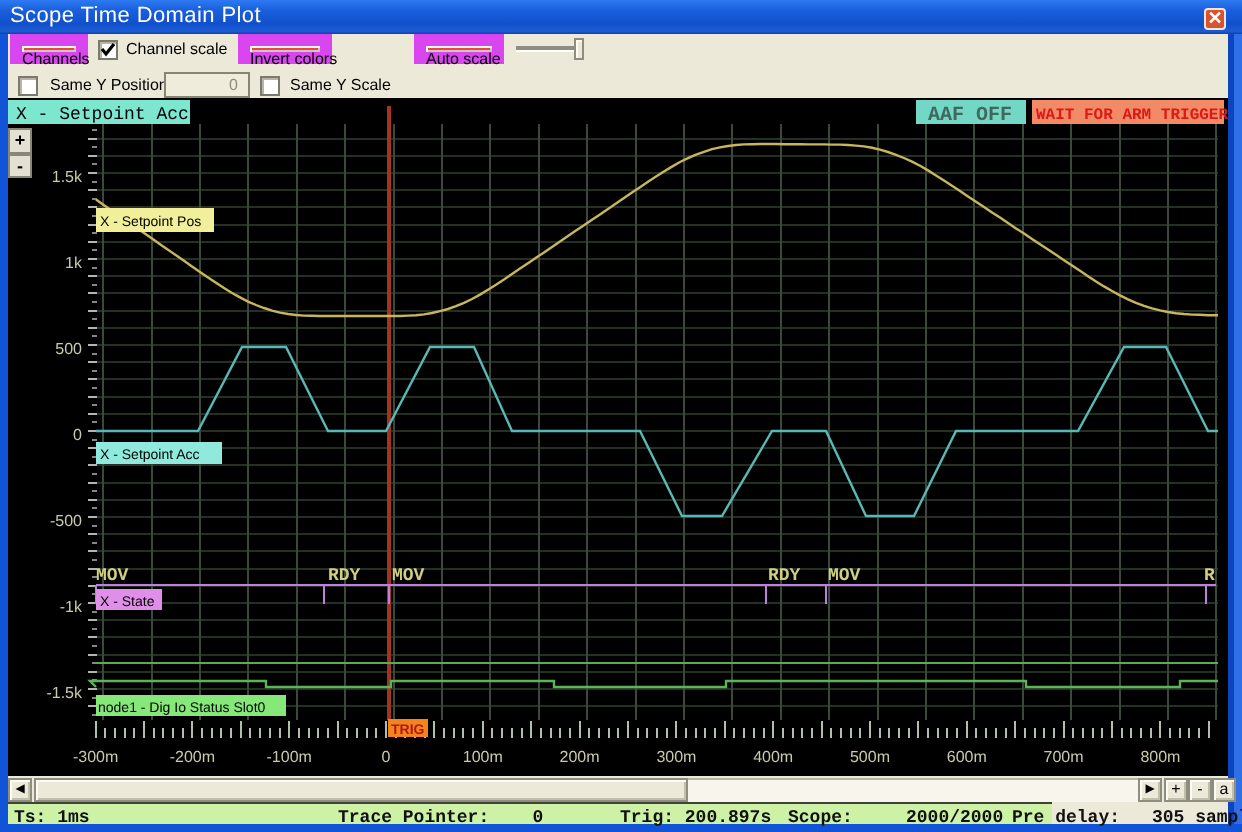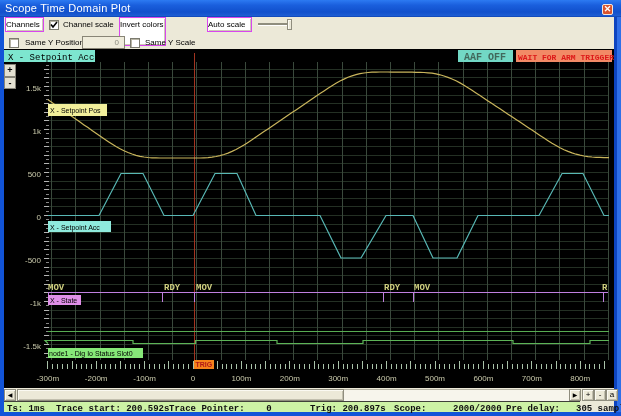--- a/index.html
+++ b/index.html
@@ -3,48 +3,48 @@
 *{margin:0;padding:0;box-sizing:border-box}
 body{width:621px;height:416px;position:relative;overflow:hidden;font-family:"Liberation Sans",sans-serif;background:#ece9d8}
 .abs{position:absolute}
 #title{left:0;top:0;width:621px;height:17px;background:linear-gradient(180deg,#2c7af2 0%,#1a5fdd 30%,#1150cc 70%,#1c5cd2 92%,#0c41ae 100%)}
 #title span{position:absolute;left:5px;top:2px;color:#fff;font-size:11px;font-weight:normal;letter-spacing:.2px}
 #closebtn{left:602px;top:4px;width:11px;height:11px;background:#d9542e;border:1px solid #f0e8e0;border-radius:2px;color:#fff;font-size:9px;font-weight:bold;line-height:9px;text-align:center}
 #bl{left:0;top:17px;width:4px;height:399px;background:#1254d8}
 #br{left:614px;top:17px;width:7px;height:399px;background:linear-gradient(90deg,#0d44c0 0,#0d44c0 3px,#2f6fe8 3px,#2f6fe8 7px)}
 #bb{left:0;top:412px;width:621px;height:4px;background:#1254d8}
 #toolbar{left:4px;top:17px;width:610px;height:32px;background:#ece9d8}
-.btn{position:absolute;background:#ffffff;border:1px solid #d946ef;box-shadow:inset 1px 1px 0 #fbfaf3,inset -1px -1px 0 #cdc9b6;font-size:8px;color:#000;text-align:left;white-space:nowrap}
+.btn{position:absolute;background:#ef4444;border:6px solid #d946ef;box-shadow:inset 1px 1px 0 #fbfaf3,inset -1px -1px 0 #cdc9b6;font-size:8px;color:#000;text-align:left;white-space:nowrap}
 .cb{position:absolute;width:10px;height:10px;background:#fff;border:1px solid #7b7a6e;box-shadow:inset 1px 1px 0 #b8b5a5}
 .lbl{position:absolute;font-size:8px;color:#000;white-space:nowrap}
 #fld{left:78px;top:19px;width:43px;height:13px;background:#efecdb;border:1px solid #888576;font-size:8px;color:#8d8d80;text-align:right;line-height:11px;padding-right:5px}
 #plot{left:4px;top:49px;width:610px;height:339px;background:#000}
 #pm .btn2{position:absolute;width:12px;background:#e4e1d2;border:1px solid #88867a;color:#000;font-size:9px;font-weight:bold;text-align:center;line-height:10px}
 #sbrow{left:4px;top:388px;width:610px;height:14px;background:#ece9d8}
 .sbtn{position:absolute;top:1px;width:12px;height:12px;background:#ece9d8;border:1px solid #8f8d7e;box-shadow:inset 1px 1px 0 #fbfaf3,inset -1px -1px 0 #c2bfae;font-size:8px;line-height:10px;text-align:center;color:#000}
-#status{left:4px;top:401px;width:576px;height:11px;background:#cdf2a5;border-top:1px solid #40403a;font-family:"Liberation Mono",monospace;font-size:9px;font-weight:bold;color:#111}
+#status{left:4px;top:401px;width:522px;height:11px;background:#cdf2a5;border-top:1px solid #40403a;font-family:"Liberation Mono",monospace;font-size:9px;font-weight:bold;color:#111}
 #status span{position:absolute;top:2px;white-space:nowrap}
 </style></head>
 <body>
 <div class="abs" id="title">
     <span>Scope Time Domain Plot</span>
   </div>
 <div class="abs" id="closebtn">✕</div>
 <div class="abs" id="bl"></div>
 <div class="abs" id="br"></div>
 <div class="abs" id="bb"></div>
 
 <div class="abs" id="toolbar">
   <div class="btn" style="left:1px;top:0;width:39px;height:15px;line-height:13px">Channels</div>
   <div class="cb" style="left:45px;top:3px"></div>
   <svg class="abs" style="left:45px;top:3px" width="10" height="10" viewBox="0 0 10 10">
       <path d="M2 4.5L4 7L8 2" stroke="#000" stroke-width="1.6" fill="none"></path>
     </svg>
   <div class="lbl" style="left:59px;top:3px">Channel scale</div>
-  <div class="btn" style="left:115px;top:0;width:47px;height:29px;line-height:13px">Invert colors</div>
+  <div class="btn" style="left:115px;top:0;width:47px;height:15px;line-height:13px">Invert colors</div>
   <div class="btn" style="left:203px;top:0;width:45px;height:15px;line-height:13px">Auto scale</div>
   <div class="abs" style="left:254px;top:6px;width:33px;height:2px;background:#8f8d7e;box-shadow:0 1px 0 #fff"></div>
   <div class="abs" style="left:283px;top:2px;width:5px;height:11px;background:#ece9d8;border:1px solid #8f8d7e;box-shadow:inset 1px 1px 0 #fbfaf3"></div>
   <div class="cb" style="left:5px;top:21px"></div>
   <div class="lbl" style="left:21px;top:21px">Same Y Position</div>
   <div class="abs" id="fld">0</div>
   <div class="cb" style="left:126px;top:21px"></div>
   <div class="lbl" style="left:141px;top:21px">Same Y Scale</div>
 </div>
 
@@ -137,20 +137,19 @@
   <div class="abs" style="left:13px;top:1px;width:552px;height:12px;background:#f7f5ec;box-shadow:inset 0 1px 0 #b8b5a5"></div>
   <div class="abs" style="left:13px;top:1px;width:327px;height:12px;background:#ece9d8;border:1px solid #8f8d7e;box-shadow:inset 1px 1px 0 #fbfaf3,inset -1px -1px 0 #c2bfae"></div>
   <div class="sbtn" style="left:565px;font-size:6px;line-height:11px">▶</div>
   <div class="sbtn" style="left:578px">+</div>
   <div class="sbtn" style="left:590px">-</div>
   <div class="sbtn" style="left:602px">a</div>
 </div>
 
 <div class="abs" id="status">
   <span style="left:3px">Ts: 1ms</span>
-  <span style="left:52px">Trace start: 200.592s</span>
   <span style="left:165px">Trace Pointer:&nbsp;&nbsp;&nbsp;&nbsp;0</span>
   <span style="left:306px">Trig: 200.897s</span>
   <span style="left:390px">Scope:</span>
   <span style="left:449px">2000/2000</span>
   <span style="left:502px">Pre delay:</span>
   <span style="left:572px">305 samples</span>
 </div>
 
 </body></html>

